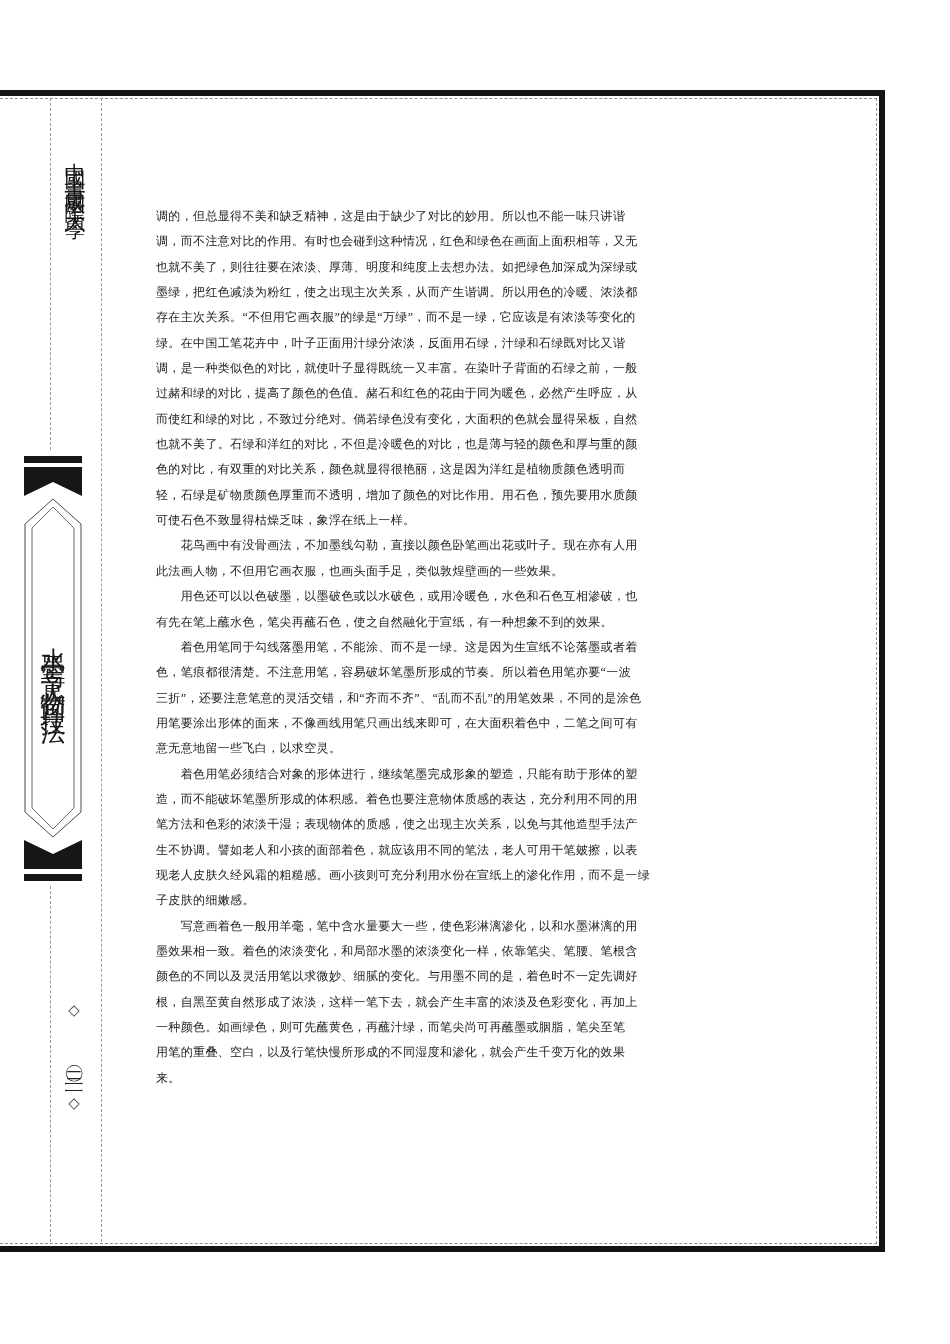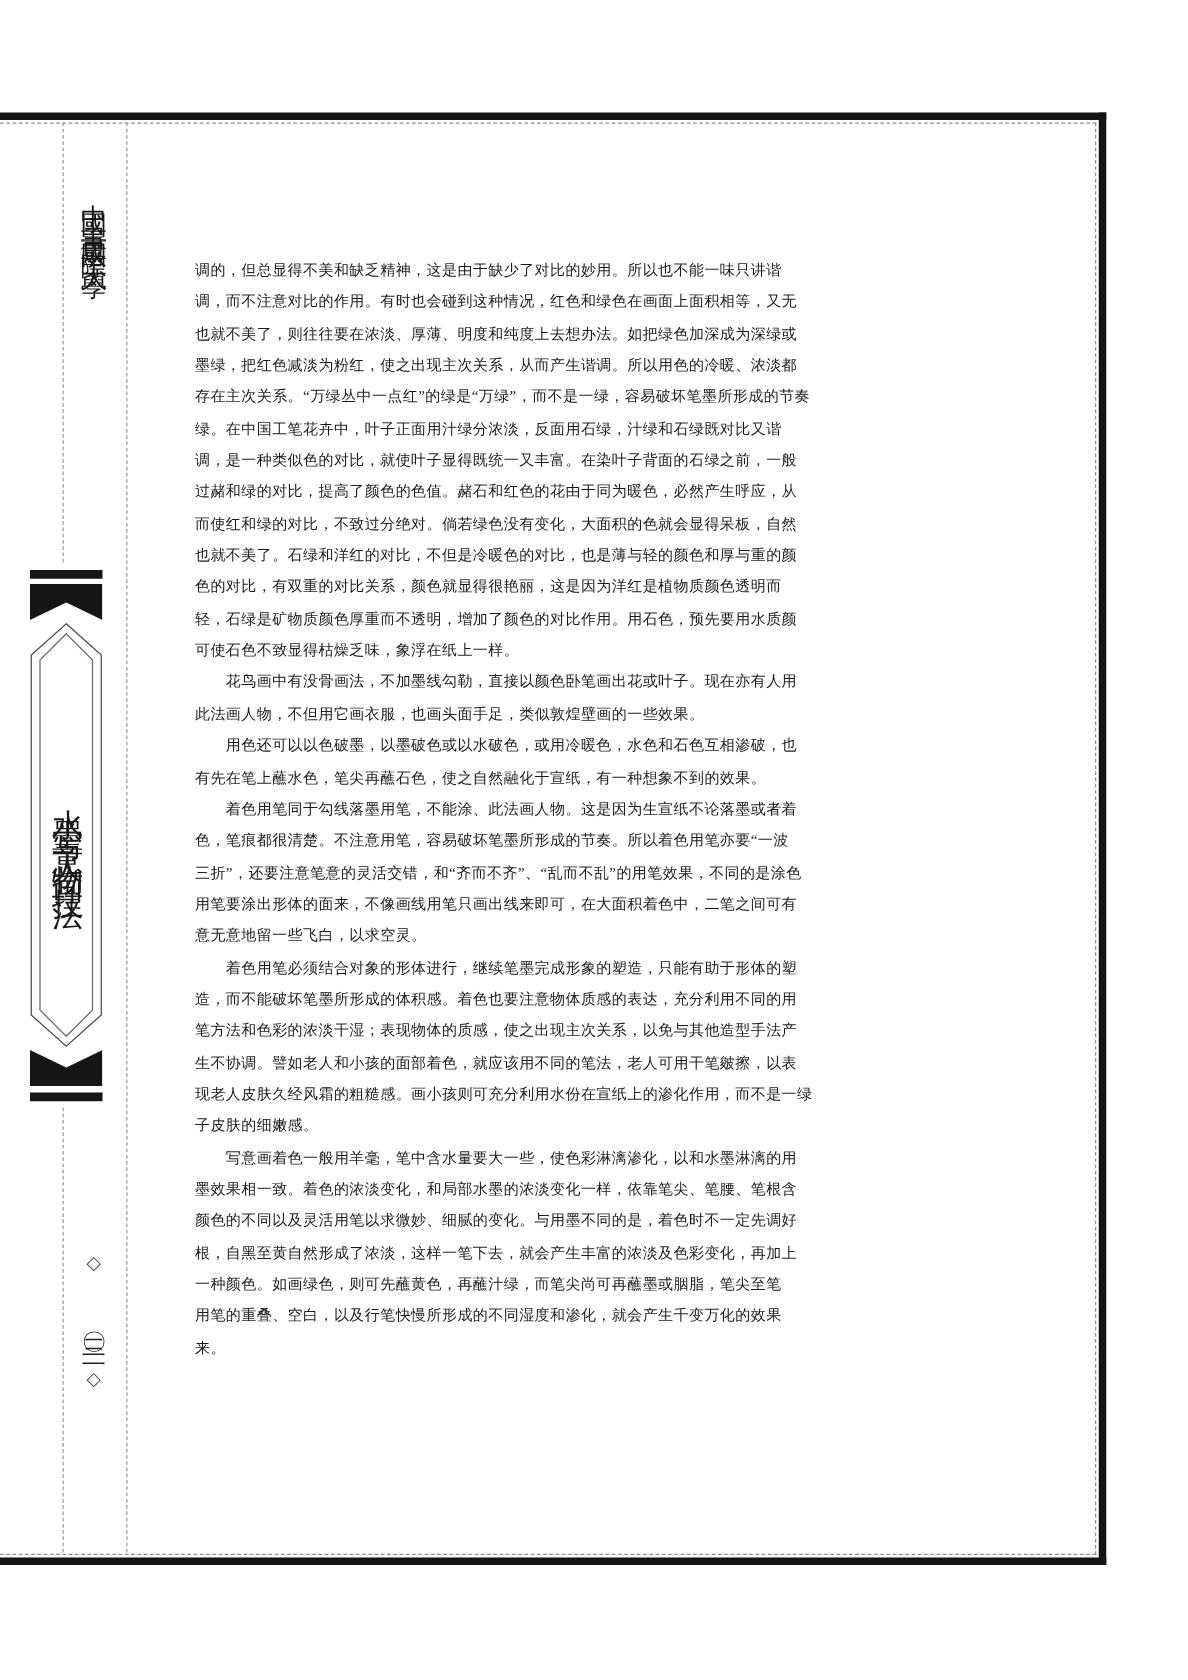--- a/index.html
+++ b/index.html
@@ -114,34 +114,34 @@
     <span class="orn">◇</span>
     <span class="num">〇二二</span>
     <span class="orn">◇</span>
   </div>
 
   <div class="body-text">
       <div class="text-line">调的，但总显得不美和缺乏精神，这是由于缺少了对比的妙用。所以也不能一味只讲谐</div>
       <div class="text-line">调，而不注意对比的作用。有时也会碰到这种情况，红色和绿色在画面上面积相等，又无</div>
       <div class="text-line">也就不美了，则往往要在浓淡、厚薄、明度和纯度上去想办法。如把绿色加深成为深绿或</div>
       <div class="text-line">墨绿，把红色减淡为粉红，使之出现主次关系，从而产生谐调。所以用色的冷暖、浓淡都</div>
-      <div class="text-line">存在主次关系。“万绿丛中一点红”的绿是“万绿”，而不是一绿，容易破坏笔墨所形成的节奏</div>
+      <div class="text-line">存在主次关系。“不但用它画衣服”的绿是“万绿”，而不是一绿，它应该是有浓淡等变化的</div>
       <div class="text-line">绿。在中国工笔花卉中，叶子正面用汁绿分浓淡，反面用石绿，汁绿和石绿既对比又谐</div>
       <div class="text-line">调，是一种类似色的对比，就使叶子显得既统一又丰富。在染叶子背面的石绿之前，一般</div>
       <div class="text-line">过赭和绿的对比，提高了颜色的色值。赭石和红色的花由于同为暖色，必然产生呼应，从</div>
       <div class="text-line">而使红和绿的对比，不致过分绝对。倘若绿色没有变化，大面积的色就会显得呆板，自然</div>
       <div class="text-line">也就不美了。石绿和洋红的对比，不但是冷暖色的对比，也是薄与轻的颜色和厚与重的颜</div>
       <div class="text-line">色的对比，有双重的对比关系，颜色就显得很艳丽，这是因为洋红是植物质颜色透明而</div>
       <div class="text-line">轻，石绿是矿物质颜色厚重而不透明，增加了颜色的对比作用。用石色，预先要用水质颜</div>
       <div class="text-line">可使石色不致显得枯燥乏味，象浮在纸上一样。</div>
       <div class="text-line">　　花鸟画中有没骨画法，不加墨线勾勒，直接以颜色卧笔画出花或叶子。现在亦有人用</div>
       <div class="text-line">此法画人物，不但用它画衣服，也画头面手足，类似敦煌壁画的一些效果。</div>
       <div class="text-line">　　用色还可以以色破墨，以墨破色或以水破色，或用冷暖色，水色和石色互相渗破，也</div>
       <div class="text-line">有先在笔上蘸水色，笔尖再蘸石色，使之自然融化于宣纸，有一种想象不到的效果。</div>
-      <div class="text-line">　　着色用笔同于勾线落墨用笔，不能涂、此法画人物。这是因为生宣纸不论落墨或者着</div>
+      <div class="text-line">　　着色用笔同于勾线落墨用笔，不能涂、而不是一绿。这是因为生宣纸不论落墨或者着</div>
       <div class="text-line">色，笔痕都很清楚。不注意用笔，容易破坏笔墨所形成的节奏。所以着色用笔亦要“一波</div>
       <div class="text-line">三折”，还要注意笔意的灵活交错，和“齐而不齐”、“乱而不乱”的用笔效果，不同的是涂色</div>
       <div class="text-line">用笔要涂出形体的面来，不像画线用笔只画出线来即可，在大面积着色中，二笔之间可有</div>
       <div class="text-line">意无意地留一些飞白，以求空灵。</div>
       <div class="text-line">　　着色用笔必须结合对象的形体进行，继续笔墨完成形象的塑造，只能有助于形体的塑</div>
       <div class="text-line">造，而不能破坏笔墨所形成的体积感。着色也要注意物体质感的表达，充分利用不同的用</div>
       <div class="text-line">笔方法和色彩的浓淡干湿；表现物体的质感，使之出现主次关系，以免与其他造型手法产</div>
       <div class="text-line">生不协调。譬如老人和小孩的面部着色，就应该用不同的笔法，老人可用干笔皴擦，以表</div>
       <div class="text-line">现老人皮肤久经风霜的粗糙感。画小孩则可充分利用水份在宣纸上的渗化作用，而不是一绿</div>
       <div class="text-line">子皮肤的细嫩感。</div>

